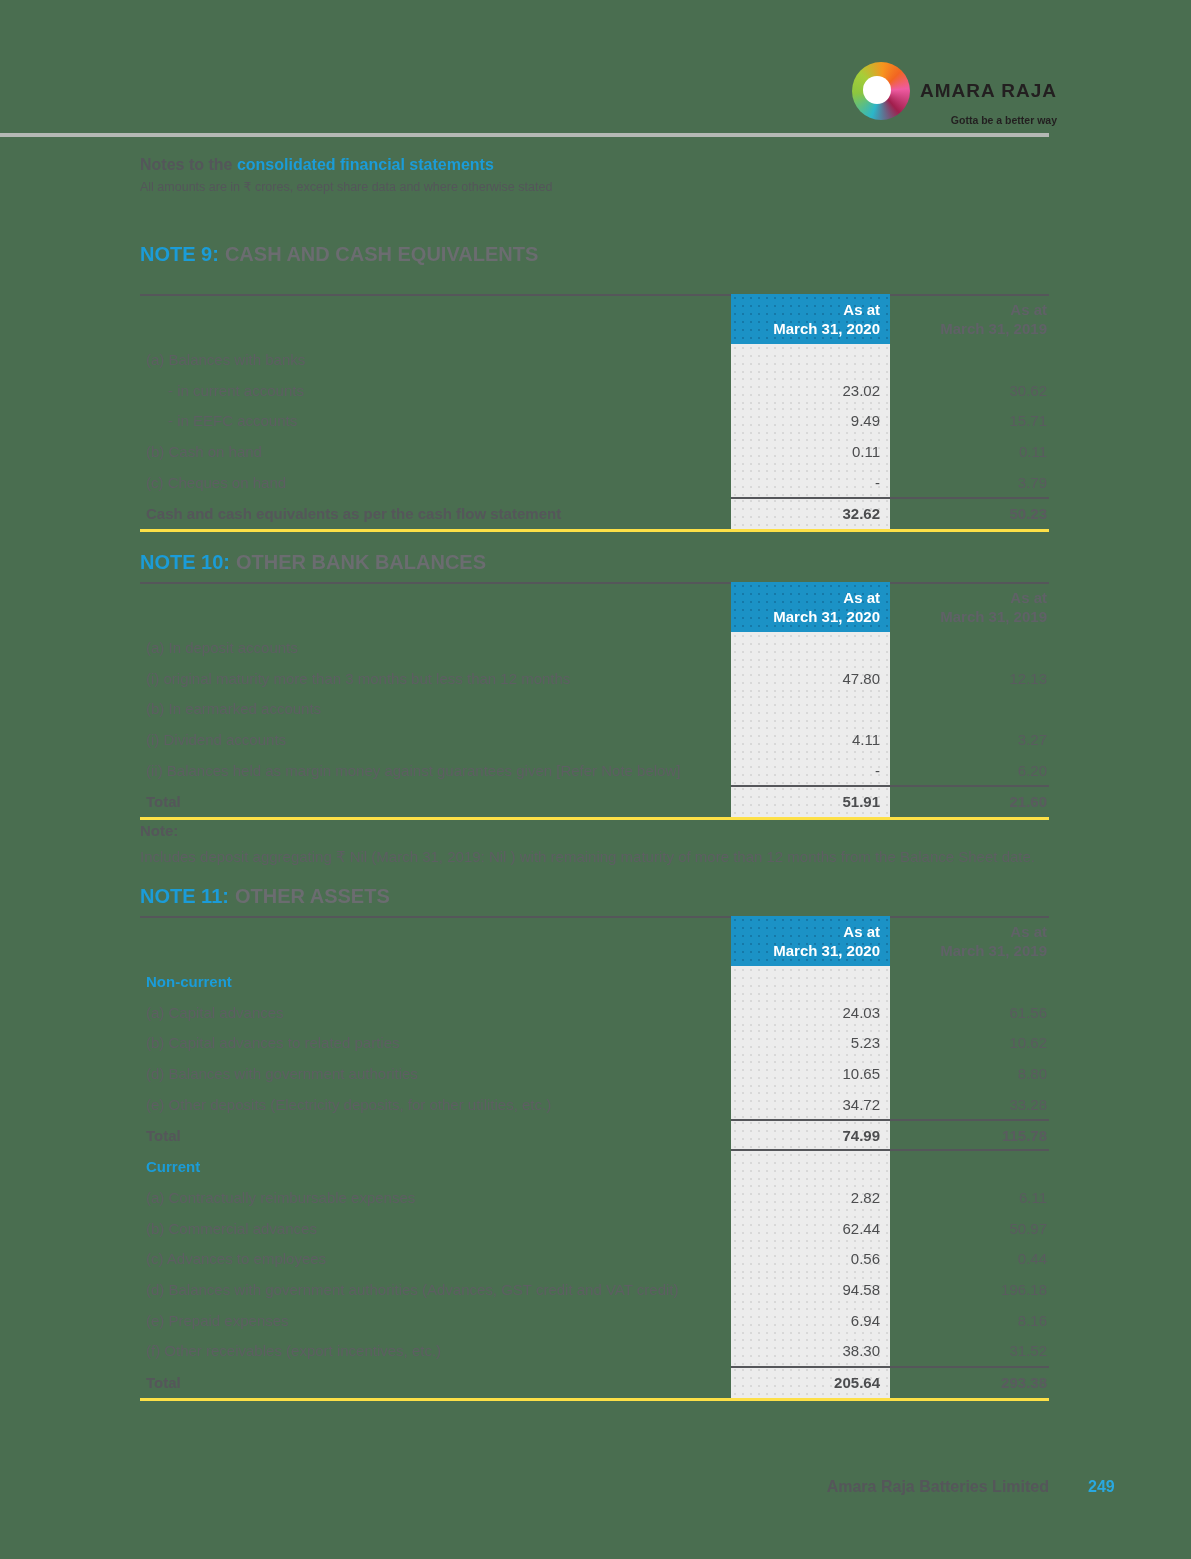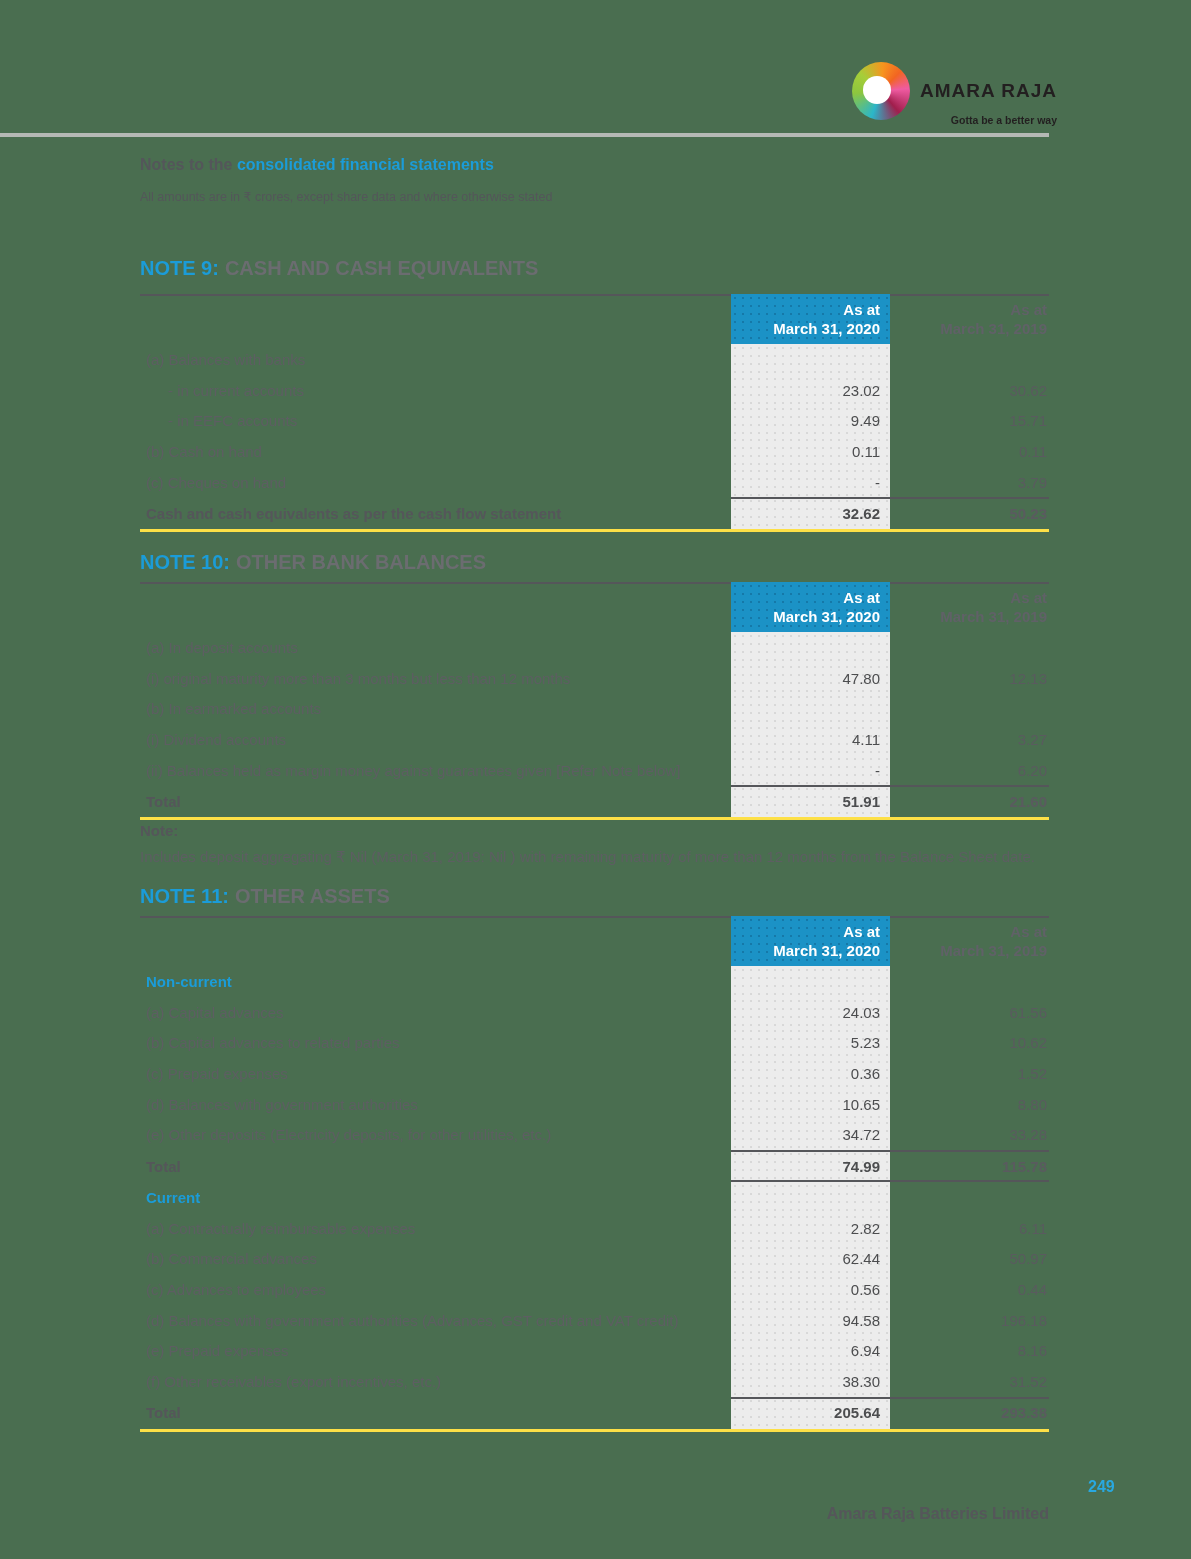--- a/index.html
+++ b/index.html
@@ -26,21 +26,21 @@
   .swirl-hole { position:absolute; width:28px; height:28px; border-radius:50%; background:#ffffff; top:14px; left:11px; }
   .logo-text { margin-left:8px; padding-top:20px; }
   .brand { font-size:19px; font-weight:bold; color:#231f20; letter-spacing:1px; white-space:nowrap; }
   .tagline { font-size:10.5px; font-weight:bold; color:#231f20; text-align:right; margin-top:12px; white-space:nowrap; }
 
   .divider { top:133px; left:0; width:1049px; height:4px; background:#b5b9b5; }
 
   
   .doc-title { top:156px; left:140px; font-size:16px; font-weight:bold; color:#54565a; white-space:nowrap; }
   .doc-title .hl { color:#1b9cd8; }
-  .doc-subtitle { top:189px; left:140px; font-size:12.5px; color:#54565a; }
+  .doc-subtitle { top:179px; left:140px; font-size:12.5px; color:#54565a; }
 
   
   .note-head { left:140px; font-size:20px; font-weight:bold; white-space:nowrap; }
   .note-head .prefix { color:#1b9cd8; margin-right:6px; }
   .note-head .title { color:#6b6c70; }
 
   
   .tbl { left:140px; width:909px; border-bottom:3px solid #fde047; }
   .trow { display:grid; grid-template-columns:1fr 159px 159px; }
   .thead { height:50px; }
@@ -76,21 +76,21 @@
   .row.total .v20, .row.total .v19,
   .row.total_mid .v20, .row.total_mid .v19,
   .row.total_end .v20, .row.total_end .v19 { box-shadow:inset 0 2px 0 #55565a; }
   .row.total_mid .v20, .row.total_mid .v19 { box-shadow:inset 0 2px 0 #55565a, inset 0 -2px 0 #55565a; }
 
   
   .footnote-label { left:140px; top:822px; font-size:15px; font-weight:bold; color:#55565a; }
   .footnote-text { left:140px; top:848px; width:915px; font-size:15px; color:#5d5e62; }
 
   
-  .footer-company { top:1478px; left:140px; width:909px; text-align:right; font-size:16px; font-weight:bold; color:#55565a;margin-top:27px; }
+  .footer-company { top:1478px; left:140px; width:909px; text-align:right; font-size:16px; font-weight:bold; color:#55565a; }
   .footer-page { top:1478px; left:1088px; font-size:16px; font-weight:bold; color:#29a8e0; }
 </style>
 </head>
 <body>
 
 <div class="abs logo-block">
   <div class="logo-mark">
     <div class="swirl"></div>
     <div class="swirl-hole"></div>
   </div>
@@ -98,21 +98,21 @@
     <div class="brand">AMARA RAJA</div>
     <div class="tagline">Gotta be a better way</div>
   </div>
 </div>
 
 <div class="abs divider"></div>
 
 <div class="abs doc-title"><span>Notes to the </span><span class="hl">consolidated financial statements</span></div>
 <div class="abs doc-subtitle">All amounts are in ₹ crores, except share data and where otherwise stated</div>
 
-<div class="abs note-head" style="top:257px;">
+<div class="abs note-head" style="top:243px;">
   <span class="prefix">NOTE 9:</span><span class="title">CASH AND CASH EQUIVALENTS</span>
 </div>
 <div class="abs tbl" style="top:294px;">
   <div class="trow thead">
     <div class="h-label"></div>
     <div class="h-2020">
       <span>As at</span>
       <span>March 31, 2020</span>
     </div>
     <div class="h-2019">
@@ -231,25 +231,20 @@
         <div class="cell lab">(a) Capital advances</div>
         <div class="cell v20">24.03</div>
         <div class="cell v19">61.56</div>
       </div>
       <div class="trow row plain">
         <div class="cell lab">(b) Capital advances to related parties</div>
         <div class="cell v20">5.23</div>
         <div class="cell v19">10.62</div>
       </div>
       <div class="trow row plain">
-        <div class="cell lab">(c) Prepaid expenses</div>
-        <div class="cell v20">0.36</div>
-        <div class="cell v19">1.52</div>
-      </div>
-      <div class="trow row plain">
         <div class="cell lab">(d) Balances with government authorities</div>
         <div class="cell v20">10.65</div>
         <div class="cell v19">8.80</div>
       </div>
       <div class="trow row plain">
         <div class="cell lab">(e) Other deposits (Electricity deposits, for other utilities, etc.)</div>
         <div class="cell v20">34.72</div>
         <div class="cell v19">33.28</div>
       </div>
       <div class="trow row total_mid">

